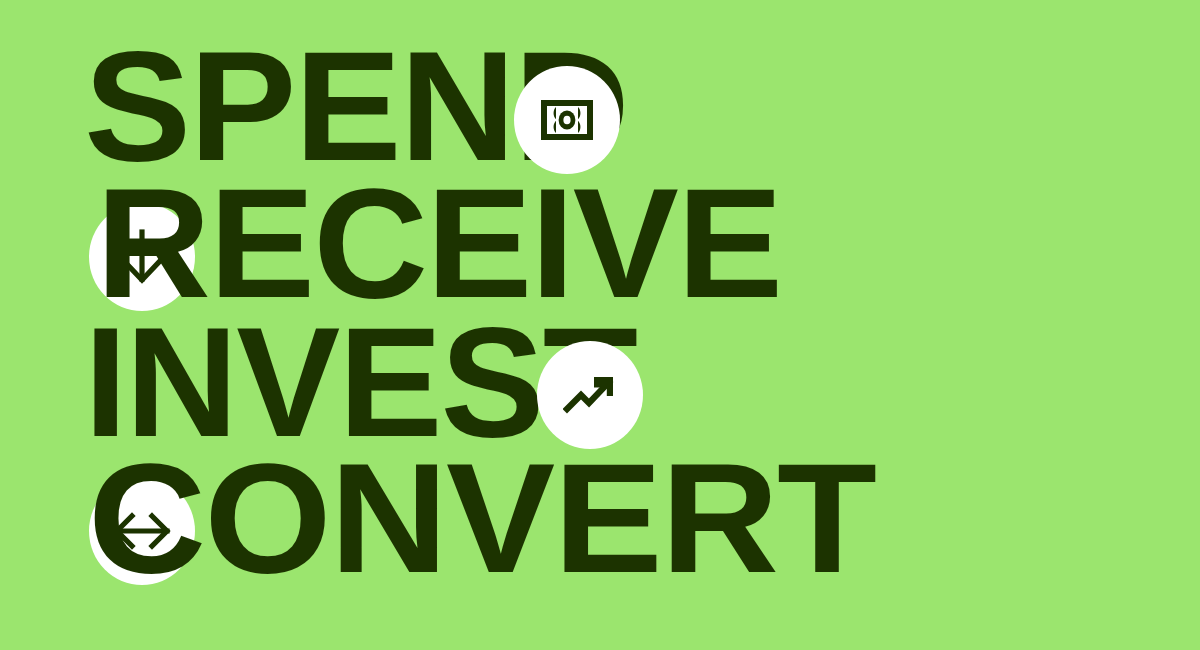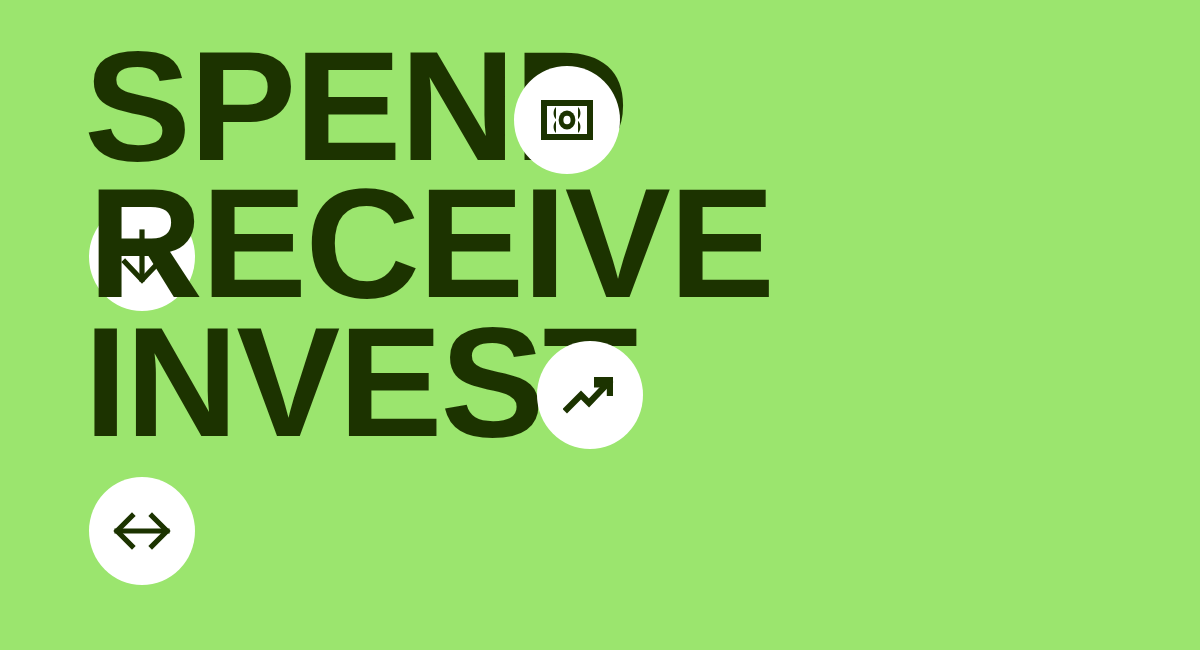--- a/index.html
+++ b/index.html
@@ -32,21 +32,21 @@
     font-weight: 700;
     color: #1C3300;
     text-transform: uppercase;
     line-height: 0.78;
     letter-spacing: -0.012em;
     display: block;
   }
 
   
   #row-spend   { left: 84px;  top: 46px;  }
-  #row-receive { left: 88px;  top: 183px; }
+  #row-receive { left: 96px;  top: 183px; }
   #row-invest  { left: 84px;  top: 322px; }
   #row-convert { left: 88px;  top: 458px; }
 
   #row-spend   .word { font-size: 156px; transform: scaleX(1.03); transform-origin: left center; }
   #row-receive .word { font-size: 156px; transform: scaleX(1.02); transform-origin: left center; }
   #row-invest  .word { font-size: 156px; transform: scaleX(1.00); transform-origin: left center; }
   #row-convert .word { font-size: 156px; transform: scaleX(1.05); transform-origin: left center; }
 
   
   .badge {
@@ -133,14 +133,17 @@
   <div class="badge" id="badge-arrows-horizontal">
     <span>
       <svg width="58" height="42" viewBox="0 0 58 42" aria-hidden="true">
         <path class="ico-stroke" d="M4 21 H54"></path>
         <path class="ico-stroke" d="M19 6 L4 21 L19 36"></path>
         <path class="ico-stroke" d="M39 6 L54 21 L39 36"></path>
       </svg>
     </span>
   </div>
 
+  <div class="row" id="row-convert">
+    <span class="word">CONVERT</span>
+  </div>
 
 </div>
 
 </body></html>

